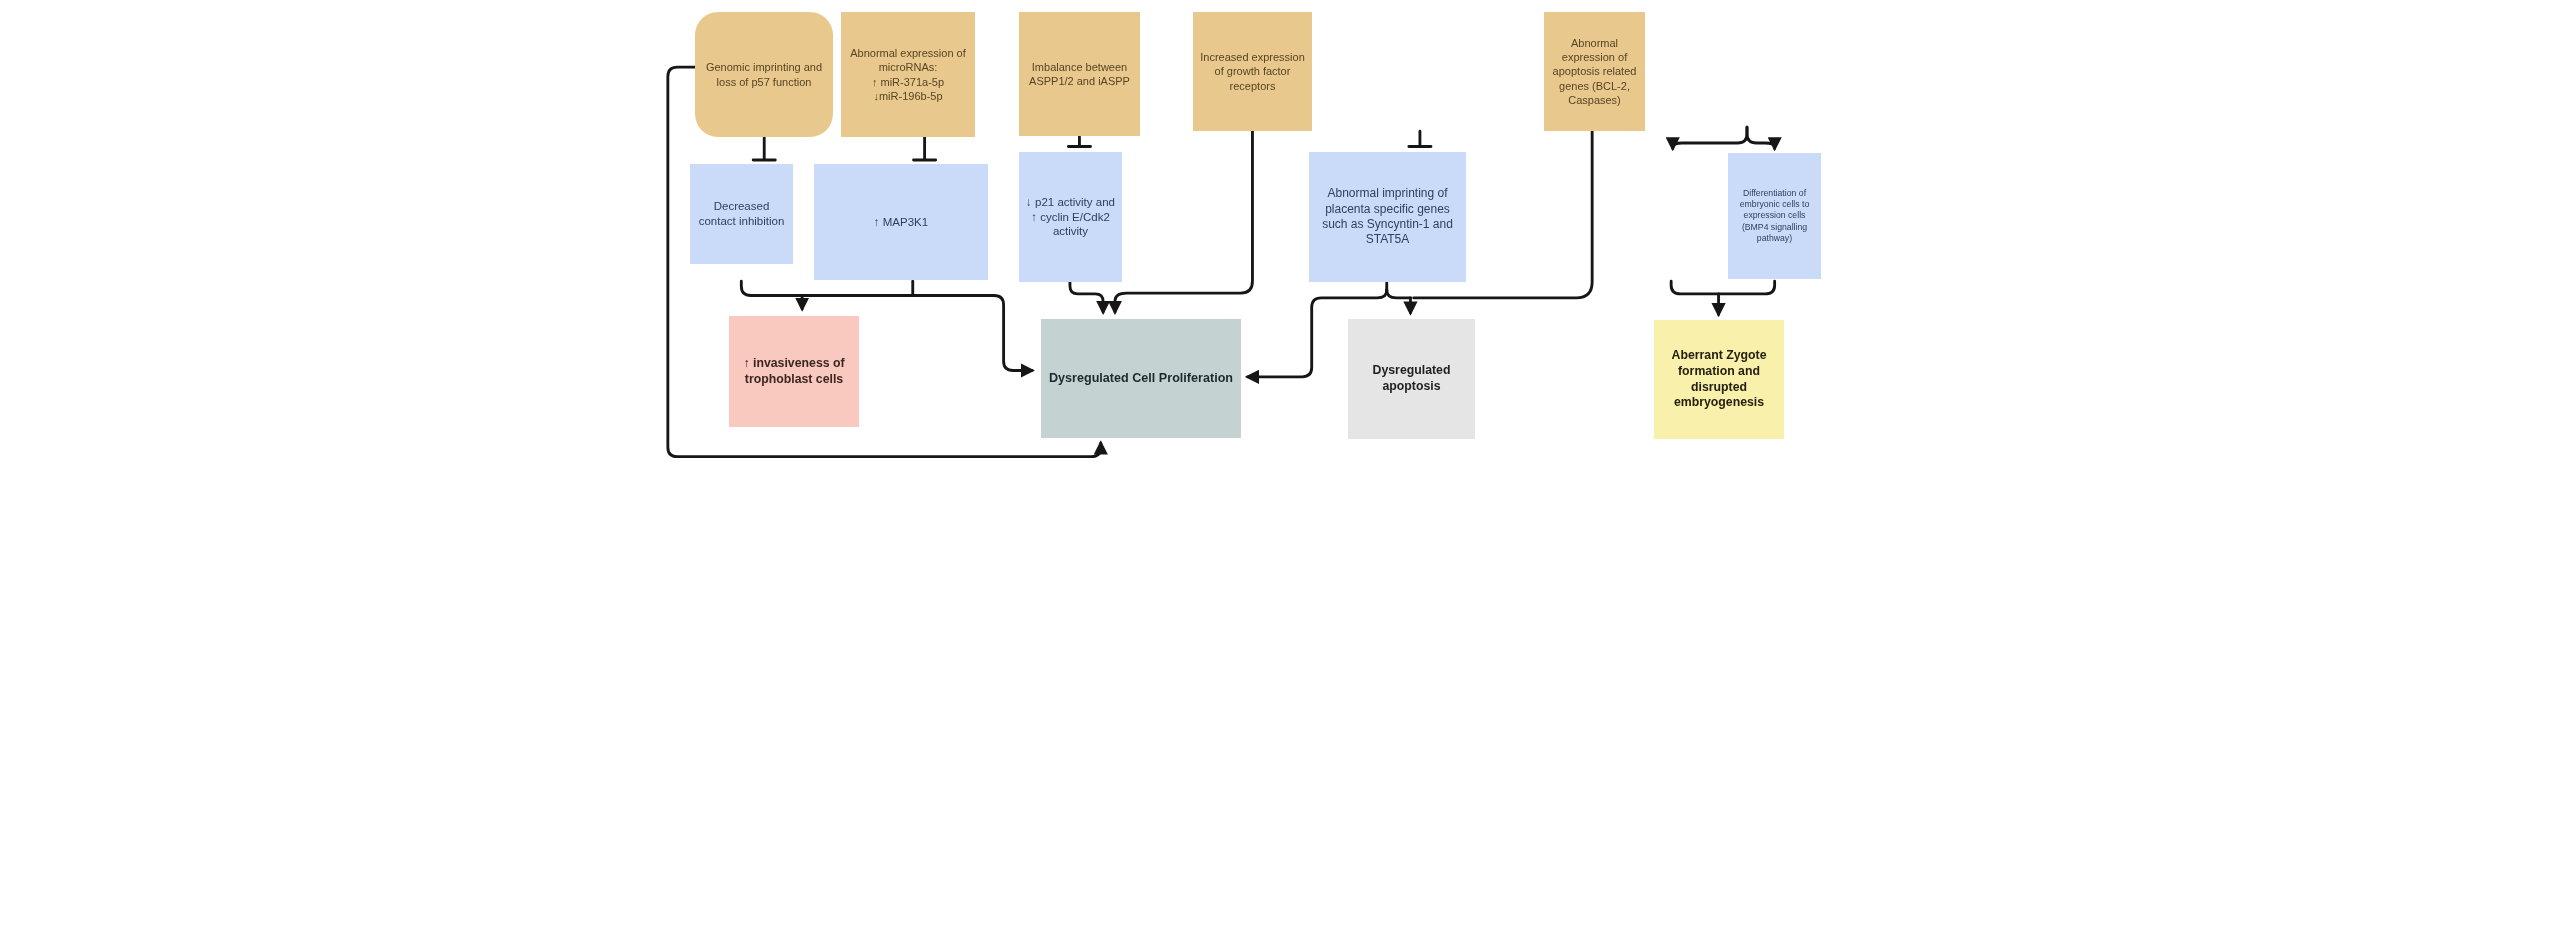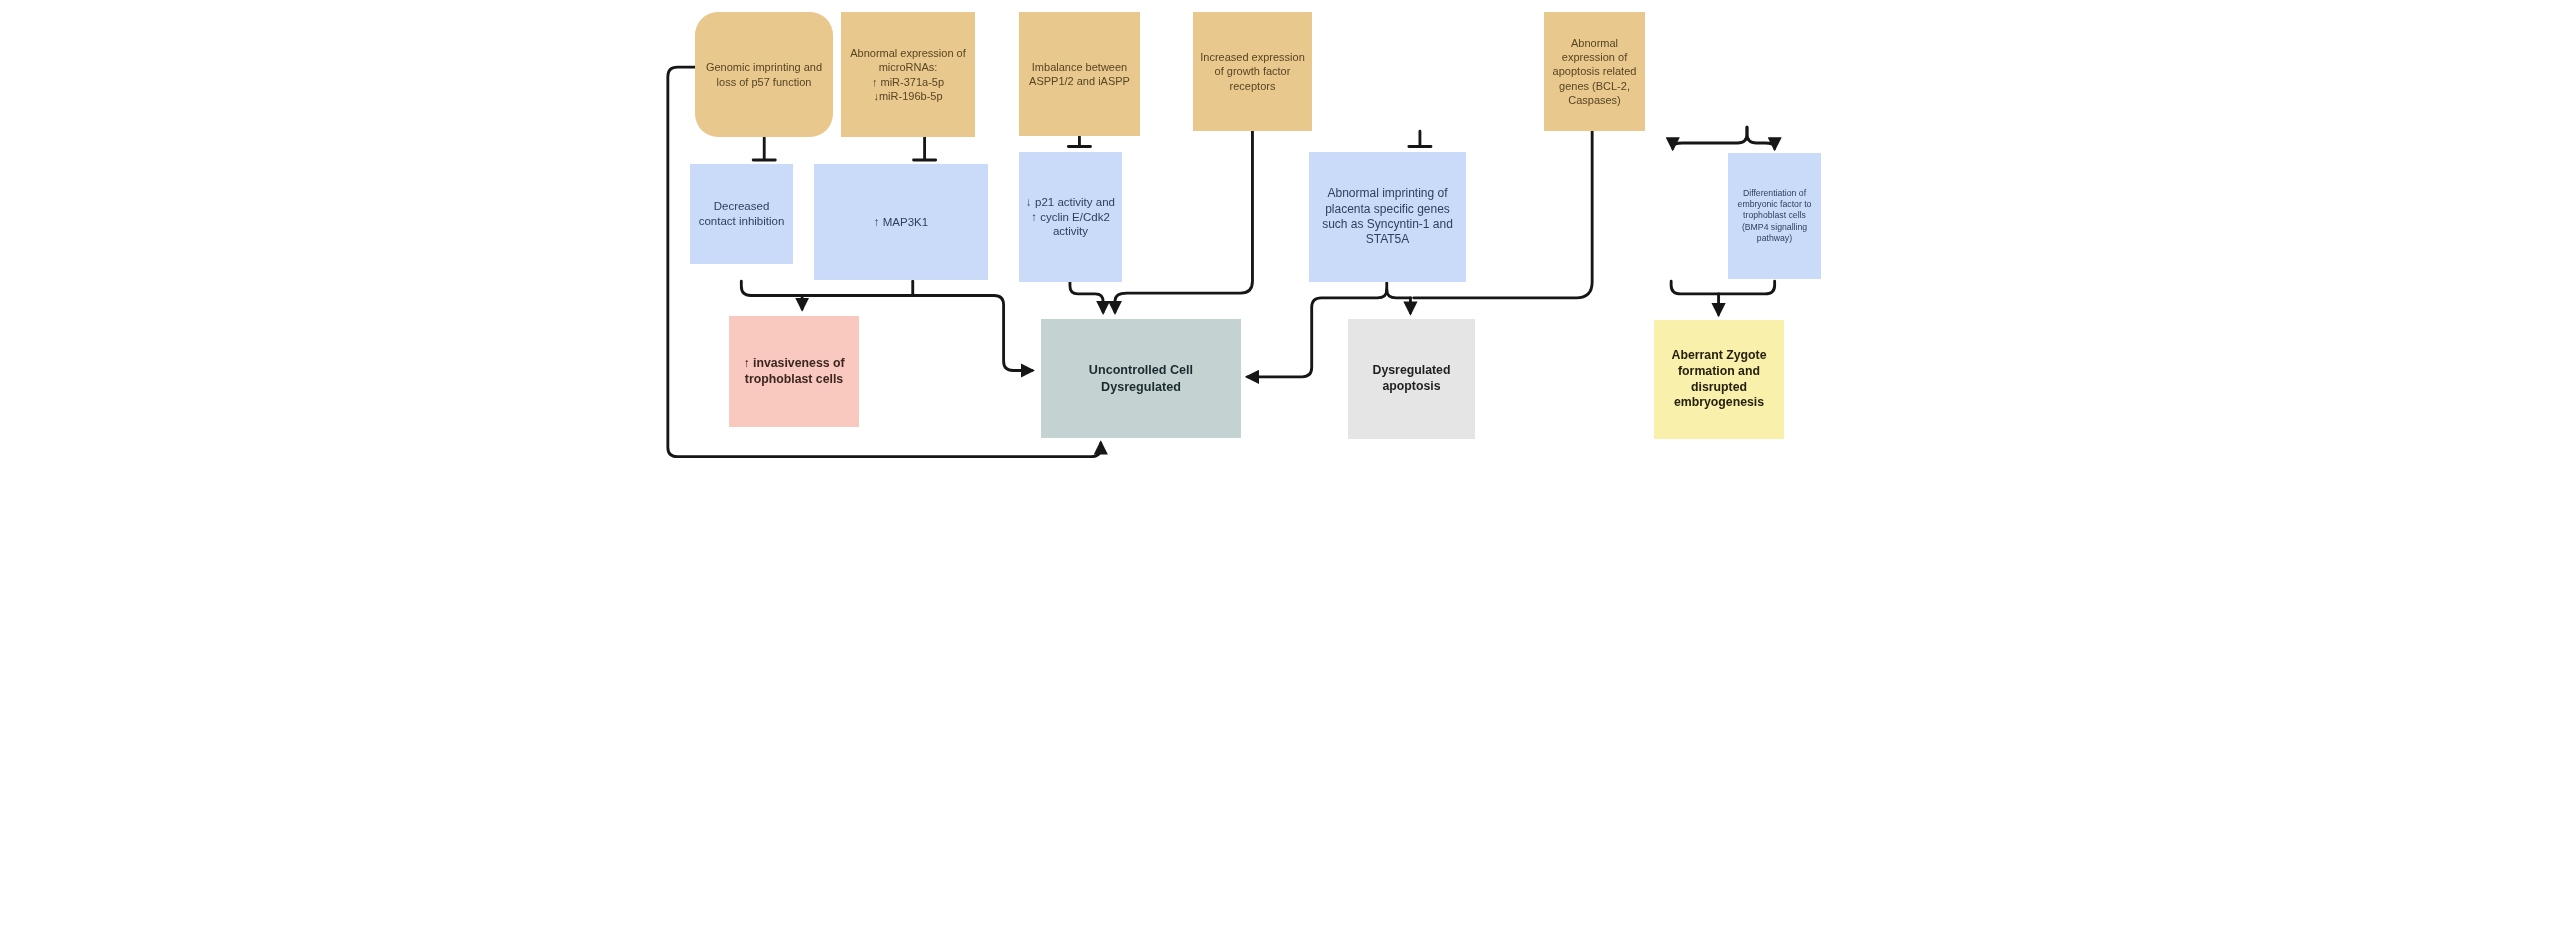--- a/index.html
+++ b/index.html
@@ -94,21 +94,21 @@
 ↓miR-196b-5p</div>
   <div class="box cause" id="b-aspp">Imbalance between ASPP1/2 and iASPP</div>
   <div class="box cause" id="b-growth">Increased expression of growth factor receptors</div>
   <div class="box cause" id="b-apopgenes">Abnormal expression of apoptosis related genes (BCL-2, Caspases)</div>
 
   <div class="box mid" id="i-contact">Decreased contact inhibition</div>
   <div class="box mid" id="i-map3k1">↑ MAP3K1</div>
   <div class="box mid" id="i-p21">↓ p21 activity and
 ↑ cyclin E/Cdk2 activity</div>
   <div class="box mid" id="i-imprinting">Abnormal imprinting of placenta specific genes such as Syncyntin-1 and STAT5A</div>
-  <div class="box mid" id="i-differentiation">Differentiation of embryonic factor to trophoblast cells (BMP4 signalling pathway)</div>
+  <div class="box mid" id="i-differentiation">Differentiation of embryonic cells to expression cells (BMP4 signalling pathway)</div>
 
   <div class="box outcome" id="o-invasive">↑ invasiveness of trophoblast cells</div>
-  <div class="box outcome" id="o-proliferation">Uncontrolled Cell Dysregulated</div>
+  <div class="box outcome" id="o-proliferation">Dysregulated Cell Proliferation</div>
   <div class="box outcome" id="o-apoptosis">Dysregulated apoptosis</div>
   <div class="box outcome" id="o-zygote">Aberrant Zygote formation and disrupted embryogenesis</div>
 
 </div>
 
 
 </body></html>

